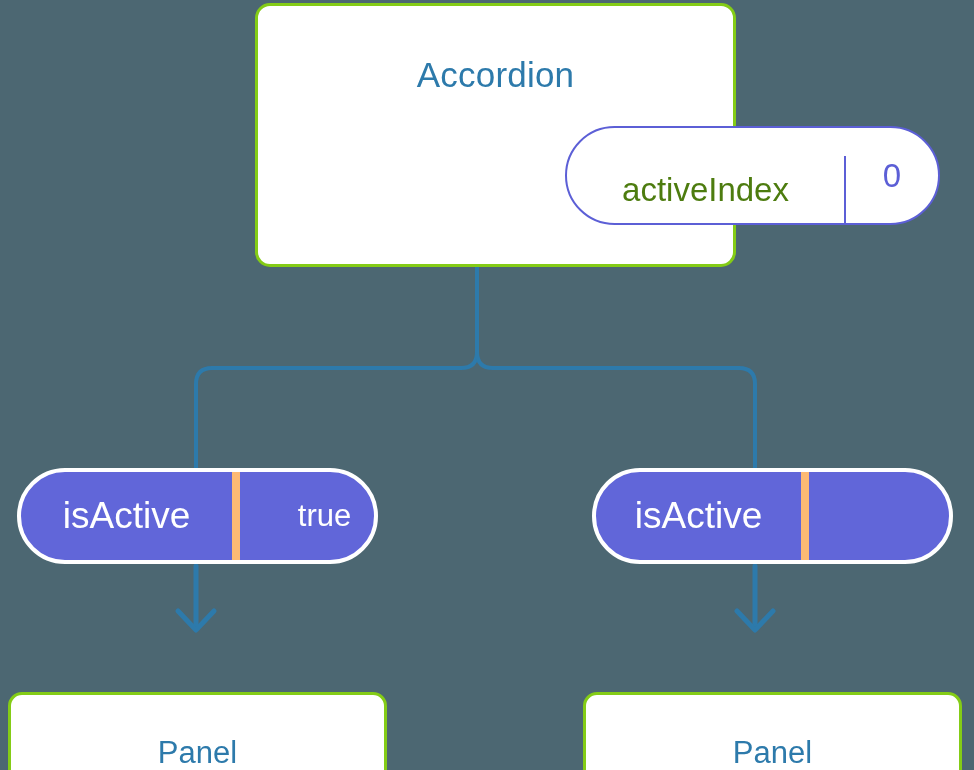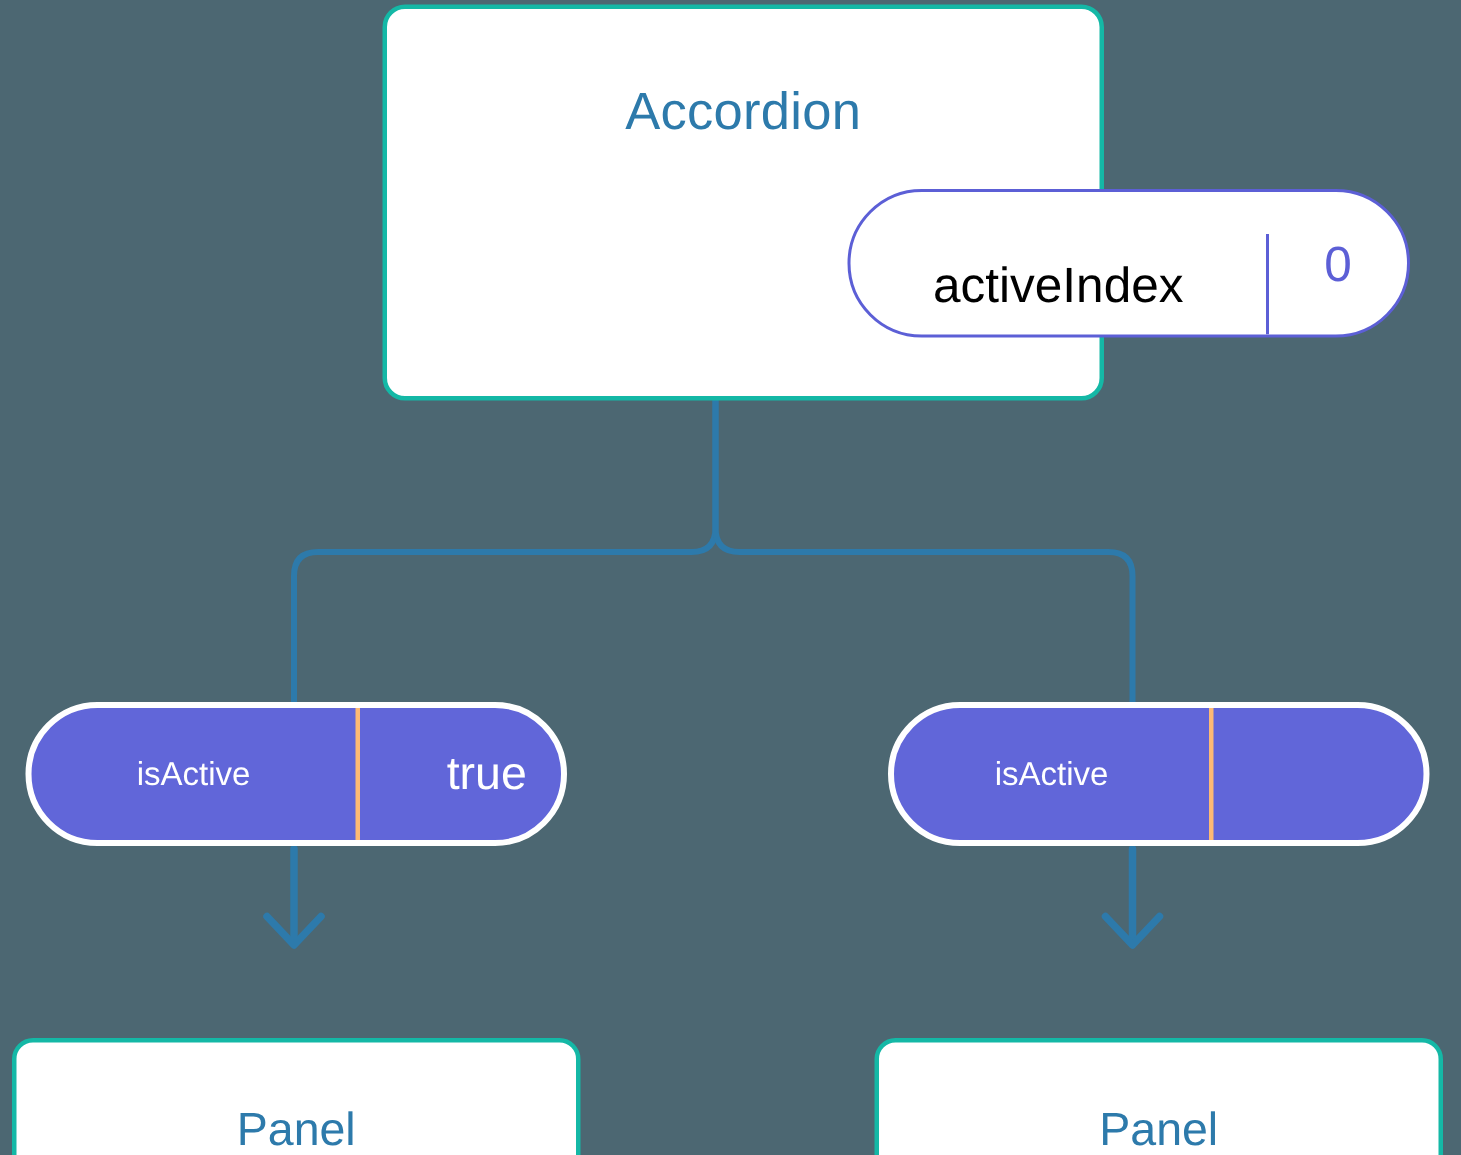--- a/index.html
+++ b/index.html
@@ -23,21 +23,21 @@
     top: 0;
     width: 974px;
     height: 770px;
     pointer-events: none;
   }
 
   
   .card {
     position: absolute;
     background: #ffffff;
-    border: 3px solid #14b8a6;
+    border: 3px solid #84cc16;
     border-radius: 15px;
     box-sizing: border-box;
     padding-left: 44px;
   }
   .card-title {
     color: #2d7aab;
     text-align: center;
     white-space: nowrap;
   }
 
@@ -96,41 +96,41 @@
     left: 307px;
     top: 120px;
     width: 375px;
     height: 99px;
     border: 2px solid #5c5fd6;
     background: #ffffff;
   }
   #state-pill .pill-key {
     width: 279px;
     font-size: 33px;
-    color: #000000;
+    color: #4d7c0f;
     border-right: 2px solid #5c5fd6;
     margin-top: 28px;
   }
   #state-pill .pill-val {
     flex: 1;
     font-size: 33px;
     color: #5c5fd6;
   }
 
   
   .prop-pill {
     height: 96px;
     background: #6166d9;
     border: 4px solid #ffffff;
     top: 468px;
   }
   .prop-pill .pill-key {
-    font-size: 22px;
+    font-size: 37px;
     color: #ffffff;
-    border-right: 3px solid #fdba74;
+    border-right: 8px solid #fdba74;
   }
   .prop-pill .pill-val {
     flex: 1;
     font-size: 31px;
     color: #ffffff;
     margin-left: 35px;
   }
 
   #prop-pill-left  { left: 17px;  width: 361px; }
   #prop-pill-left .pill-key { width: 219px; }

